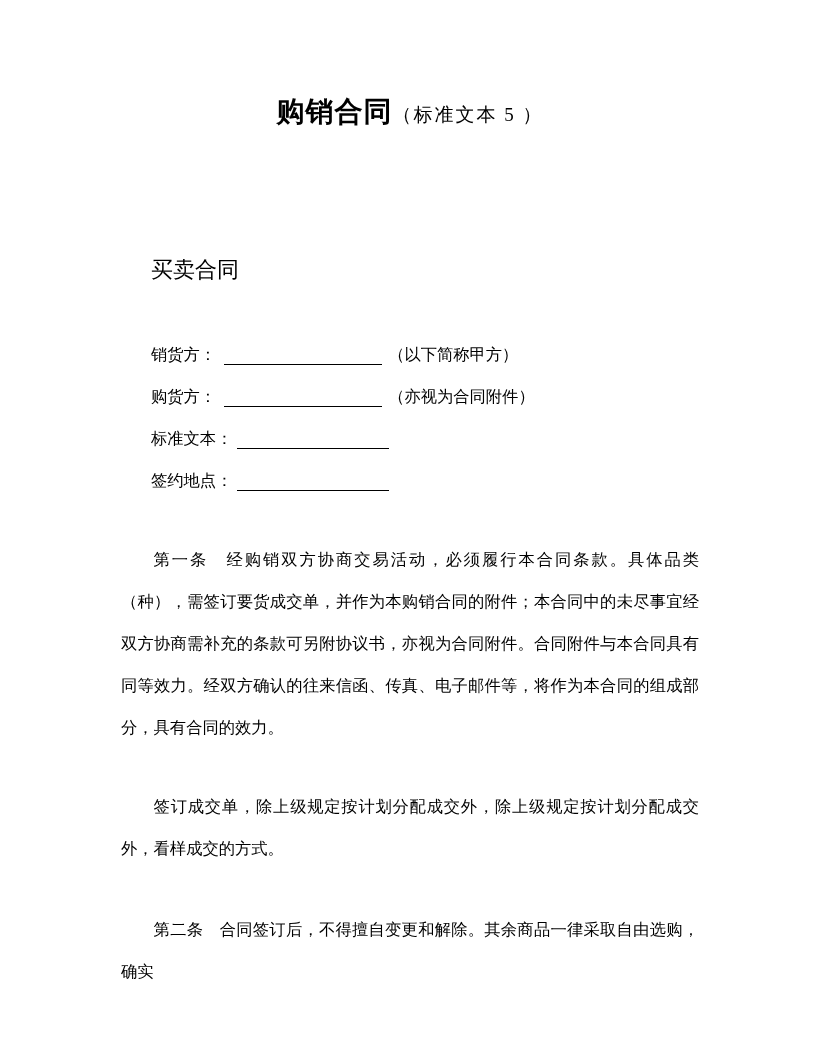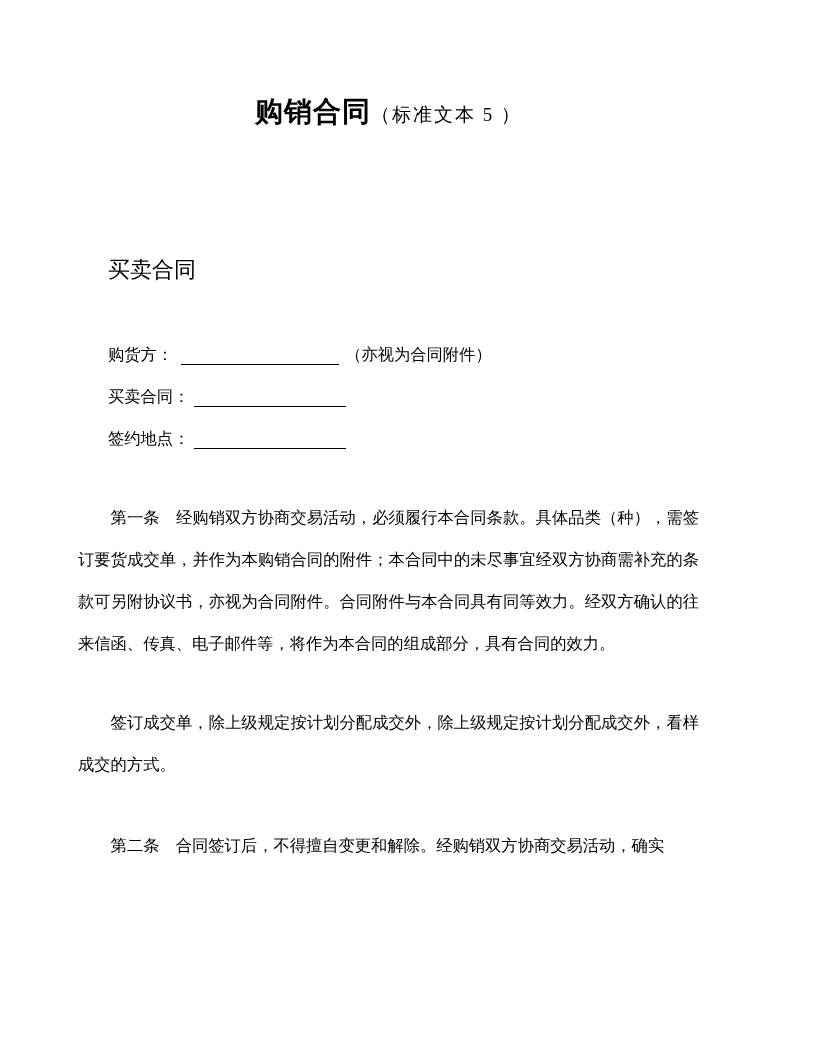--- a/index.html
+++ b/index.html
@@ -5,21 +5,21 @@
   html, body {
     margin: 0;
     padding: 0;
     background: #ffffff;
   }
   .page {
     position: relative;
     width: 816px;
     height: 1056px;
     box-sizing: border-box;
-    padding: 96px 109px 0 70px;
+    padding: 96px 109px 0 113px;
     background: #ffffff;
     color: #000000;
     font-family: "Liberation Serif", "DejaVu Serif", serif;
     overflow: hidden;
   }
   .title {
     text-align: center;
     line-height: 32px;
     white-space: nowrap;
   }
@@ -73,34 +73,37 @@
 <div class="page">
 
   <div class="title">
     <span class="title-main">购销合同</span><span class="title-sub">（标准文本 5 ）</span>
   </div>
 
   <div class="intro">买卖合同</div>
 
   <div class="fields">
 
+    <div class="field-row">
+      <span class="field-label">销货方：</span><span class="blank blank-wide"></span><span class="field-suffix">（以下简称甲方）</span>
+    </div>
 
     <div class="field-row">
       <span class="field-label">购货方：</span><span class="blank blank-wide"></span><span class="field-suffix">（亦视为合同附件）</span>
     </div>
 
     <div class="field-row">
-      <span class="field-label">买卖合同：</span><span class="blank blank-short"></span>
+      <span class="field-label">标准文本：</span><span class="blank blank-short"></span>
     </div>
 
     <div class="field-row">
       <span class="field-label">签约地点：</span><span class="blank blank-short"></span>
     </div>
 
   </div>
 
   <p class="body-text para-1">第一条　经购销双方协商交易活动，必须履行本合同条款。具体品类（种），需签订要货成交单，并作为本购销合同的附件；本合同中的未尽事宜经双方协商需补充的条款可另附协议书，亦视为合同附件。合同附件与本合同具有同等效力。经双方确认的往来信函、传真、电子邮件等，将作为本合同的组成部分，具有合同的效力。</p>
 
   <p class="body-text para-2">签订成交单，除上级规定按计划分配成交外，除上级规定按计划分配成交外，看样成交的方式。</p>
 
-  <p class="body-text para-3">第二条　合同签订后，不得擅自变更和解除。经购销双方协商交易活动，确实</p>
+  <p class="body-text para-3">第二条　合同签订后，不得擅自变更和解除。其余商品一律采取自由选购，确实</p>
 
 </div>
 
 </body></html>

